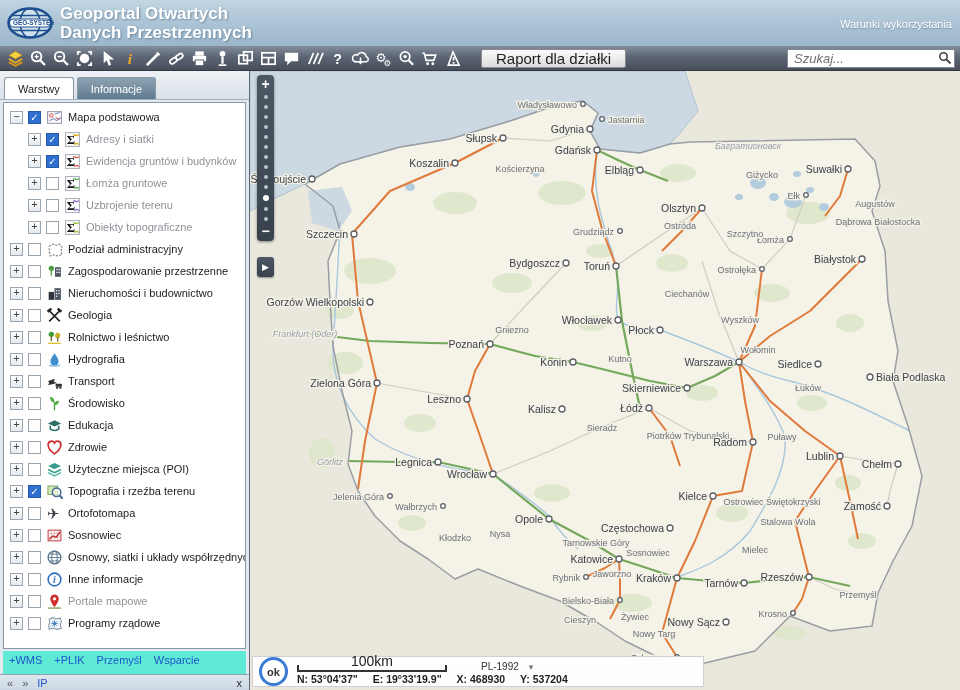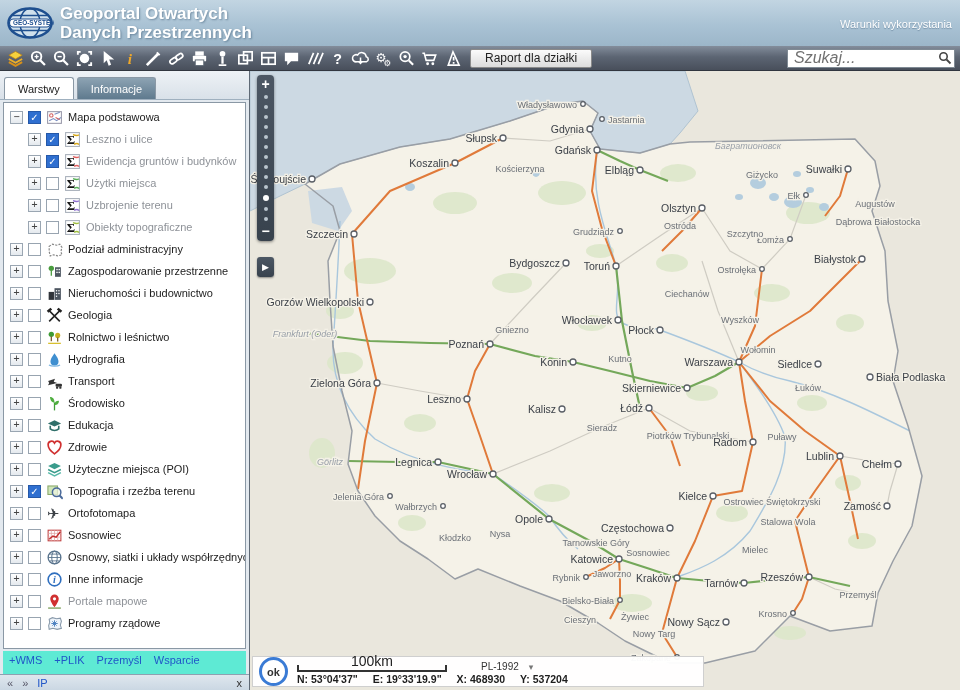--- a/index.html
+++ b/index.html
@@ -15,26 +15,26 @@
   .hdr-right{margin-left:auto;display:flex;flex-direction:row;align-items:flex-end;padding:2px 8px 0 0;}
   .terms{font-size:11px;color:#fff;text-decoration:none;cursor:pointer;text-shadow:0 1px 1px rgba(40,70,100,.4);}
   .brand{display:flex;align-items:center;gap:5px;color:#fff;font-size:24px;font-weight:bold;
          text-shadow:1px 1px 2px rgba(40,70,100,.45);margin-top:1px;}
 
   
   .tbar{height:24px;background:linear-gradient(180deg,#838d9b 0%,#5c6573 45%,#484f5b 100%);
         border-bottom:1px solid #31363f;display:flex;align-items:center;padding:0 5px;gap:1px;}
   .tbtn{width:22px;height:21px;background:transparent;border:none;padding:1px;cursor:pointer;flex:0 0 auto;}
   .tbtn svg{width:19px;height:19px;display:block;}
-  .report-btn{margin-left:5px;height:19px;font-size:12px;padding:0 14px;
+  .report-btn{margin-left:16px;height:19px;font-size:15px;padding:0 14px;
         background:linear-gradient(#fbfbfb,#dcdcdc);border:1px solid #8a8a8a;border-radius:2px;
         color:#222;cursor:pointer;font-family:"Liberation Sans",sans-serif;white-space:nowrap;}
   .search{margin-left:auto;position:relative;width:168px;height:19px;}
   .search input{width:100%;height:19px;box-sizing:border-box;border:1px solid #7f8a94;
-        font-size:16px;padding:1px 20px 1px 6px;font-family:"Liberation Sans",sans-serif;}
+        font-size:13px;padding:1px 20px 1px 6px;font-family:"Liberation Sans",sans-serif;}
   .search input::placeholder{font-style:italic;color:#707070;}
   .search .mag{position:absolute;right:3px;top:2px;width:14px;height:14px;cursor:pointer;}
 
   
   .main{display:flex;height:620px;}
   .sidebar{width:250px;flex:0 0 250px;background:#e3e9ef;border-right:1px solid #5f6a76;
            display:flex;flex-direction:column;box-sizing:border-box;}
   .tabs{height:25px;display:flex;align-items:flex-end;padding:3px 0 0 4px;gap:3px;
         background:linear-gradient(#eef2f6,#d9e1e9);border-bottom:1px solid #9fb0bf;}
   .tab{height:21px;padding:0 13px;font-size:11px;display:flex;align-items:center;
@@ -276,21 +276,21 @@
           <div class="trow lvl1">
             <span class="exp">+</span>
             <span class="cb on">✓</span>
             <span class="ticon">
               <svg viewBox="0 0 16 16">
                 <rect x="1.5" y="1.5" width="13" height="13" fill="#fff" stroke="#a8b0ba" stroke-width="1"></rect>
                 <text x="2.6" y="12.6" font-size="12" font-weight="bold" fill="#151515" font-family="Liberation Serif,serif">Σ</text>
                 <path d="M8.5 3.5c2.5 1 4.5 1 5.5 0M9.5 12.5c2-1 3.5-1 4.5.3" stroke="#d8a818" fill="none" stroke-width="1.3"></path>
               </svg>
             </span>
-            <span class="tlabel muted">Leszno i ulice</span>
+            <span class="tlabel muted">Adresy i siatki</span>
           </div>
           <div class="trow lvl1">
             <span class="exp">+</span>
             <span class="cb on">✓</span>
             <span class="ticon">
               <svg viewBox="0 0 16 16">
                 <rect x="1.5" y="1.5" width="13" height="13" fill="#fff" stroke="#a8b0ba" stroke-width="1"></rect>
                 <text x="2.6" y="12.6" font-size="12" font-weight="bold" fill="#151515" font-family="Liberation Serif,serif">Σ</text>
                 <path d="M8.5 3.5c2.5 1 4.5 1 5.5 0M9.5 12.5c2-1 3.5-1 4.5.3" stroke="#e06060" fill="none" stroke-width="1.3"></path>
               </svg>
@@ -300,21 +300,21 @@
           <div class="trow lvl1">
             <span class="exp">+</span>
             <span class="cb"></span>
             <span class="ticon">
               <svg viewBox="0 0 16 16">
                 <rect x="1.5" y="1.5" width="13" height="13" fill="#fff" stroke="#a8b0ba" stroke-width="1"></rect>
                 <text x="2.6" y="12.6" font-size="12" font-weight="bold" fill="#151515" font-family="Liberation Serif,serif">Σ</text>
                 <path d="M8.5 3.5c2.5 1 4.5 1 5.5 0M9.5 12.5c2-1 3.5-1 4.5.3" stroke="#58b058" fill="none" stroke-width="1.3"></path>
               </svg>
             </span>
-            <span class="tlabel muted">Użytki miejsca</span>
+            <span class="tlabel muted">Łomża gruntowe</span>
           </div>
           <div class="trow lvl1">
             <span class="exp">+</span>
             <span class="cb"></span>
             <span class="ticon">
               <svg viewBox="0 0 16 16">
                 <rect x="1.5" y="1.5" width="13" height="13" fill="#fff" stroke="#a8b0ba" stroke-width="1"></rect>
                 <text x="2.6" y="12.6" font-size="12" font-weight="bold" fill="#151515" font-family="Liberation Serif,serif">Σ</text>
                 <path d="M8.5 3.5c2.5 1 4.5 1 5.5 0M9.5 12.5c2-1 3.5-1 4.5.3" stroke="#9070d0" fill="none" stroke-width="1.3"></path>
               </svg>

